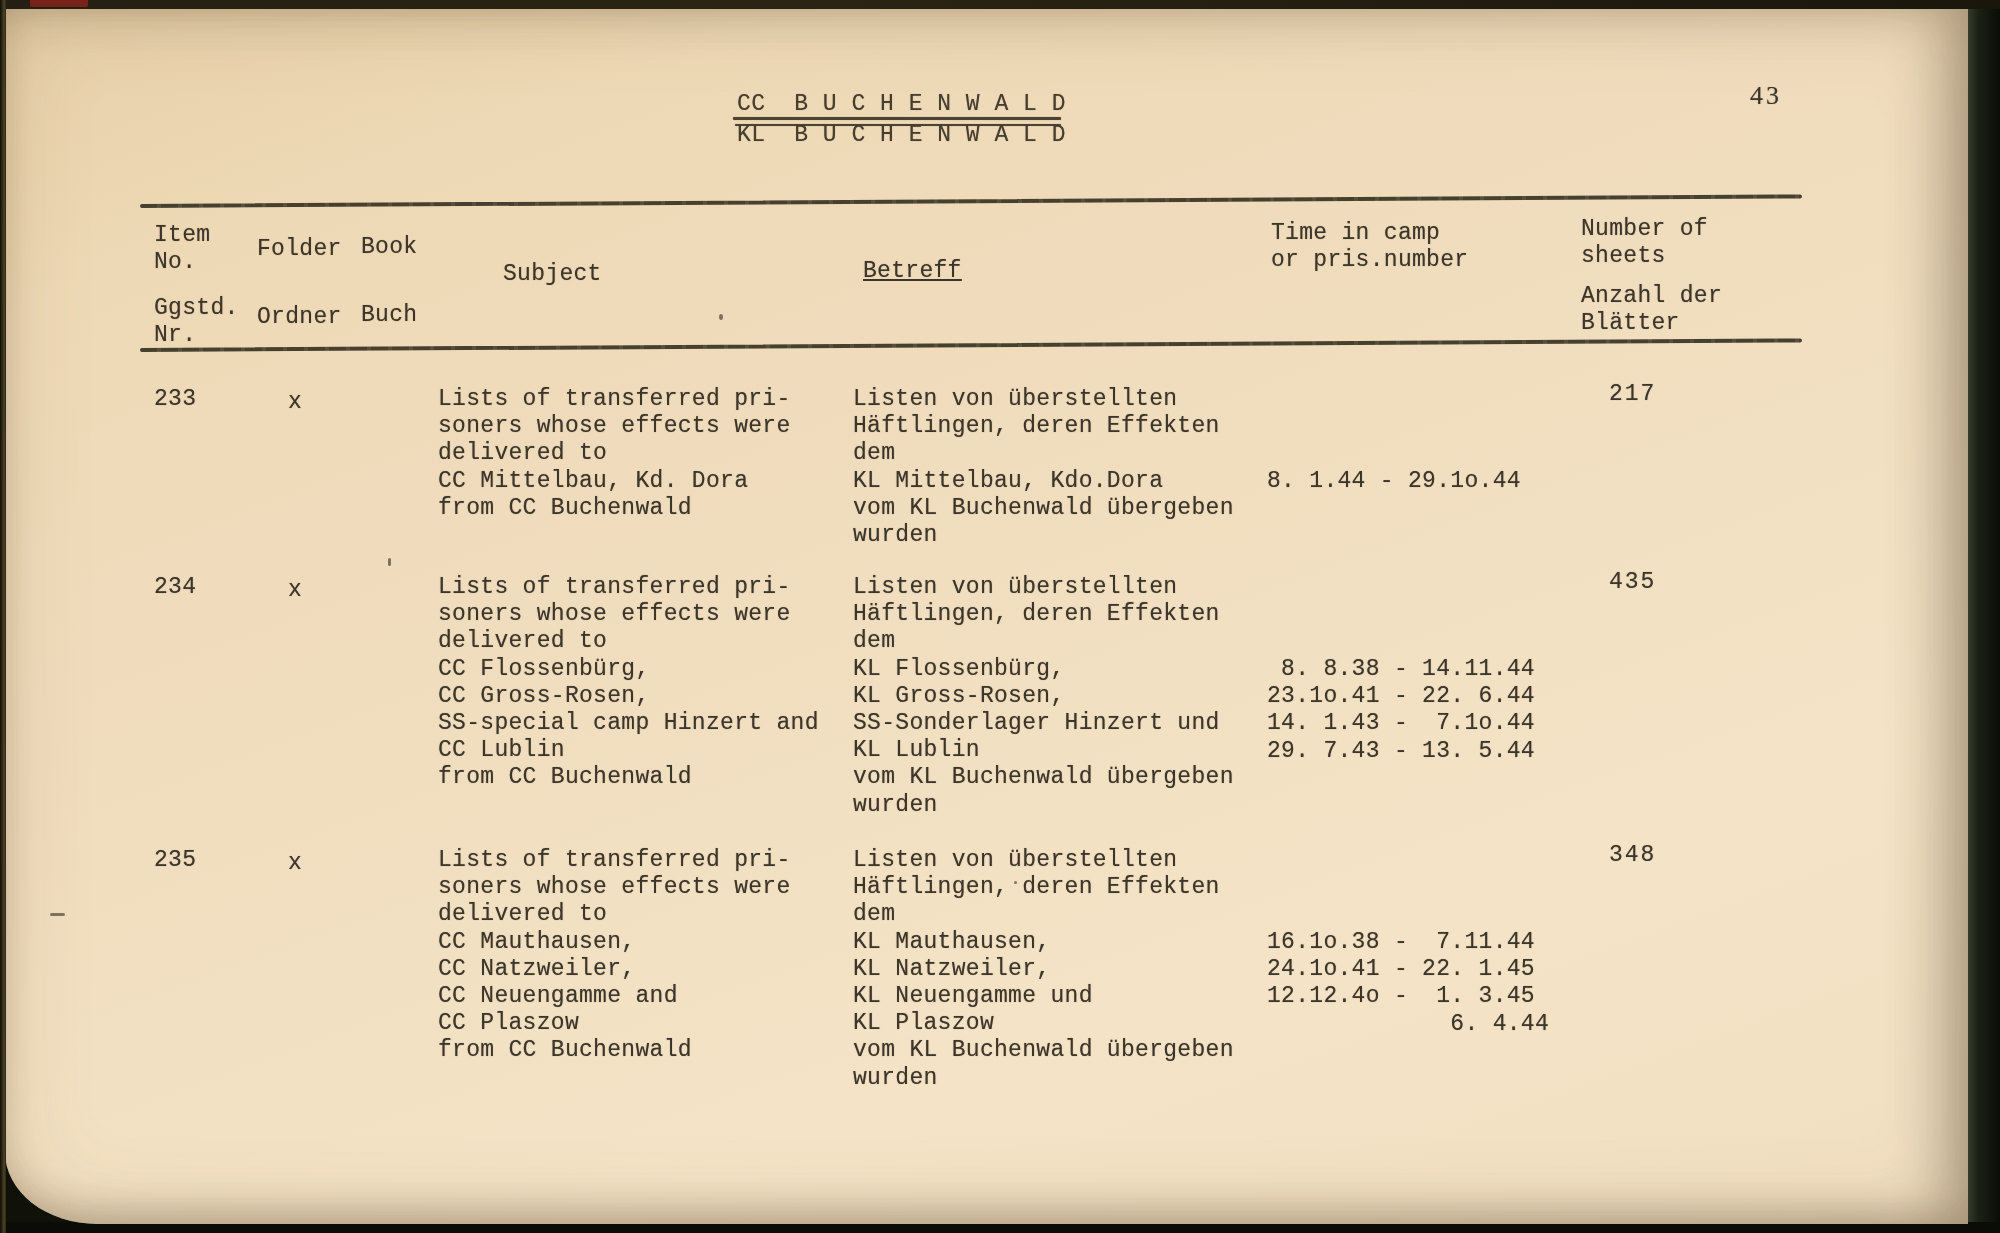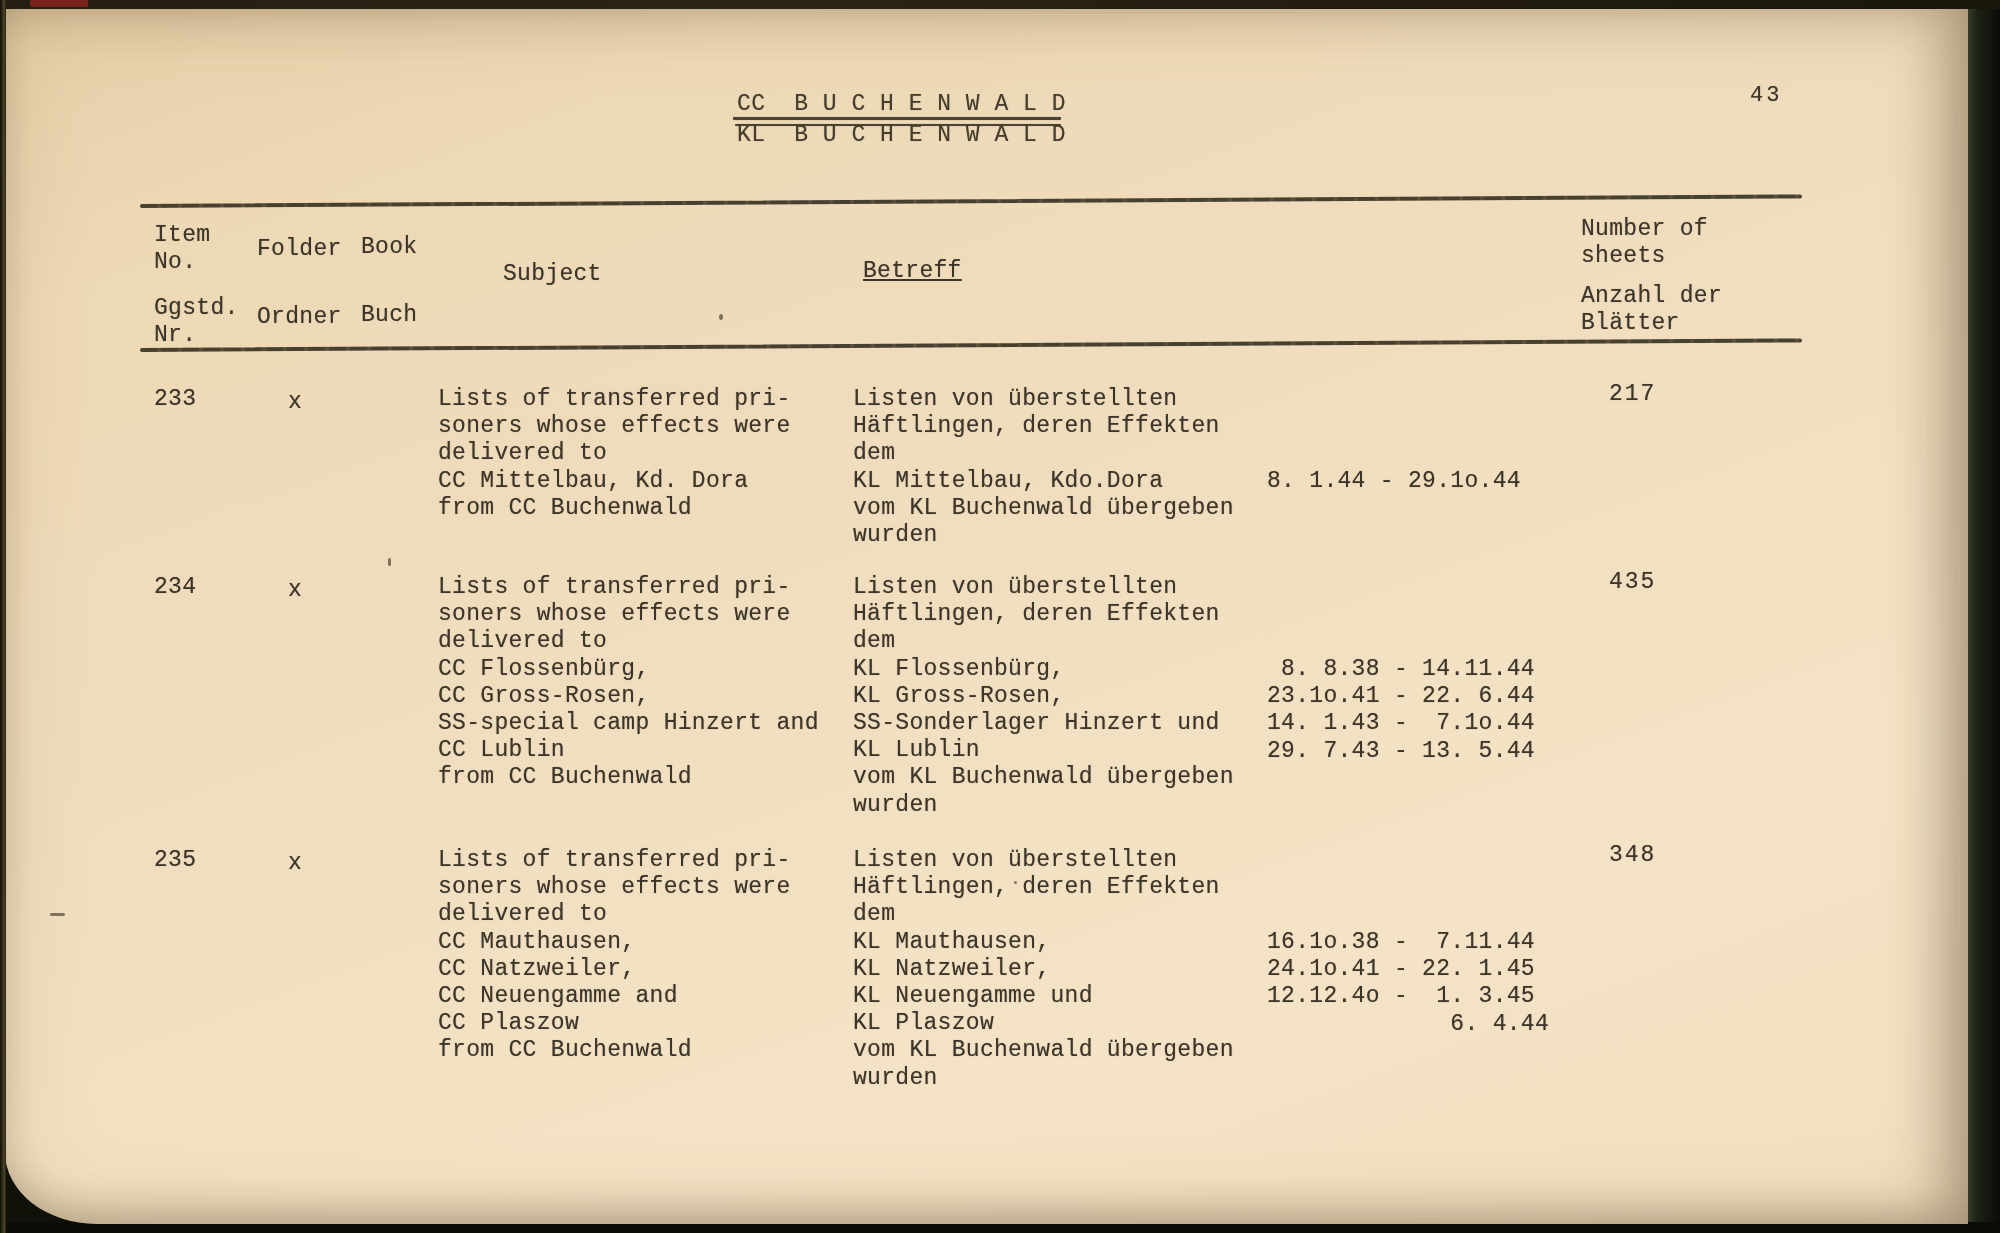--- a/index.html
+++ b/index.html
@@ -45,21 +45,21 @@
     color:#3c352a;white-space:pre;
     text-shadow:0 0 1px rgba(64,54,40,.45);
   }
   
   .title-line{font-weight:normal;letter-spacing:.5px;color:#453d2e;}
   .title-rule{
     position:absolute;height:2.6px;
     background:#4c4433;border-radius:1px;
     box-shadow:0 0 1px rgba(70,60,45,.6);
   }
-  .page-number{font-size:22px;letter-spacing:3px;}
+  .page-number{font-size:26px;letter-spacing:3px;font-family:Liberation Serif, serif;}
   
   .rule{
     position:absolute;height:3.6px;
     background:repeating-linear-gradient(90deg,#46402e 0 17px,#574f3b 17px 21px);
     transform:rotate(-0.33deg);transform-origin:left center;
     border-radius:2px;
   }
   
   .hdr{color:#3c352a;}
   
@@ -98,20 +98,22 @@
 
   <div class="mono hdr" style="left:252px;top:228px;">Folder</div>
   <div class="mono hdr" style="left:252px;top:296px;">Ordner</div>
 
   <div class="mono hdr" style="left:356px;top:226px;">Book</div>
   <div class="mono hdr" style="left:356px;top:294px;">Buch</div>
 
   <div class="mono hdr" style="left:498px;top:253px;">Subject</div>
   <div class="mono hdr" style="left:858px;top:250px;text-decoration:underline;">Betreff</div>
 
+  <div class="mono hdr" style="left:1266px;top:212px;">Time in camp
+or pris.number</div>
 
   <div class="mono hdr" style="left:1576px;top:208px;">Number of
 sheets</div>
   <div class="mono hdr" style="left:1576px;top:275px;">Anzahl der
 Blätter</div>
 
   <div class="row" style="top:378px;">
     <div class="mono cell c-item">233</div>
     <div class="mono cell c-folder">x</div>
     <div class="mono cell c-subject">Lists of transferred pri-

